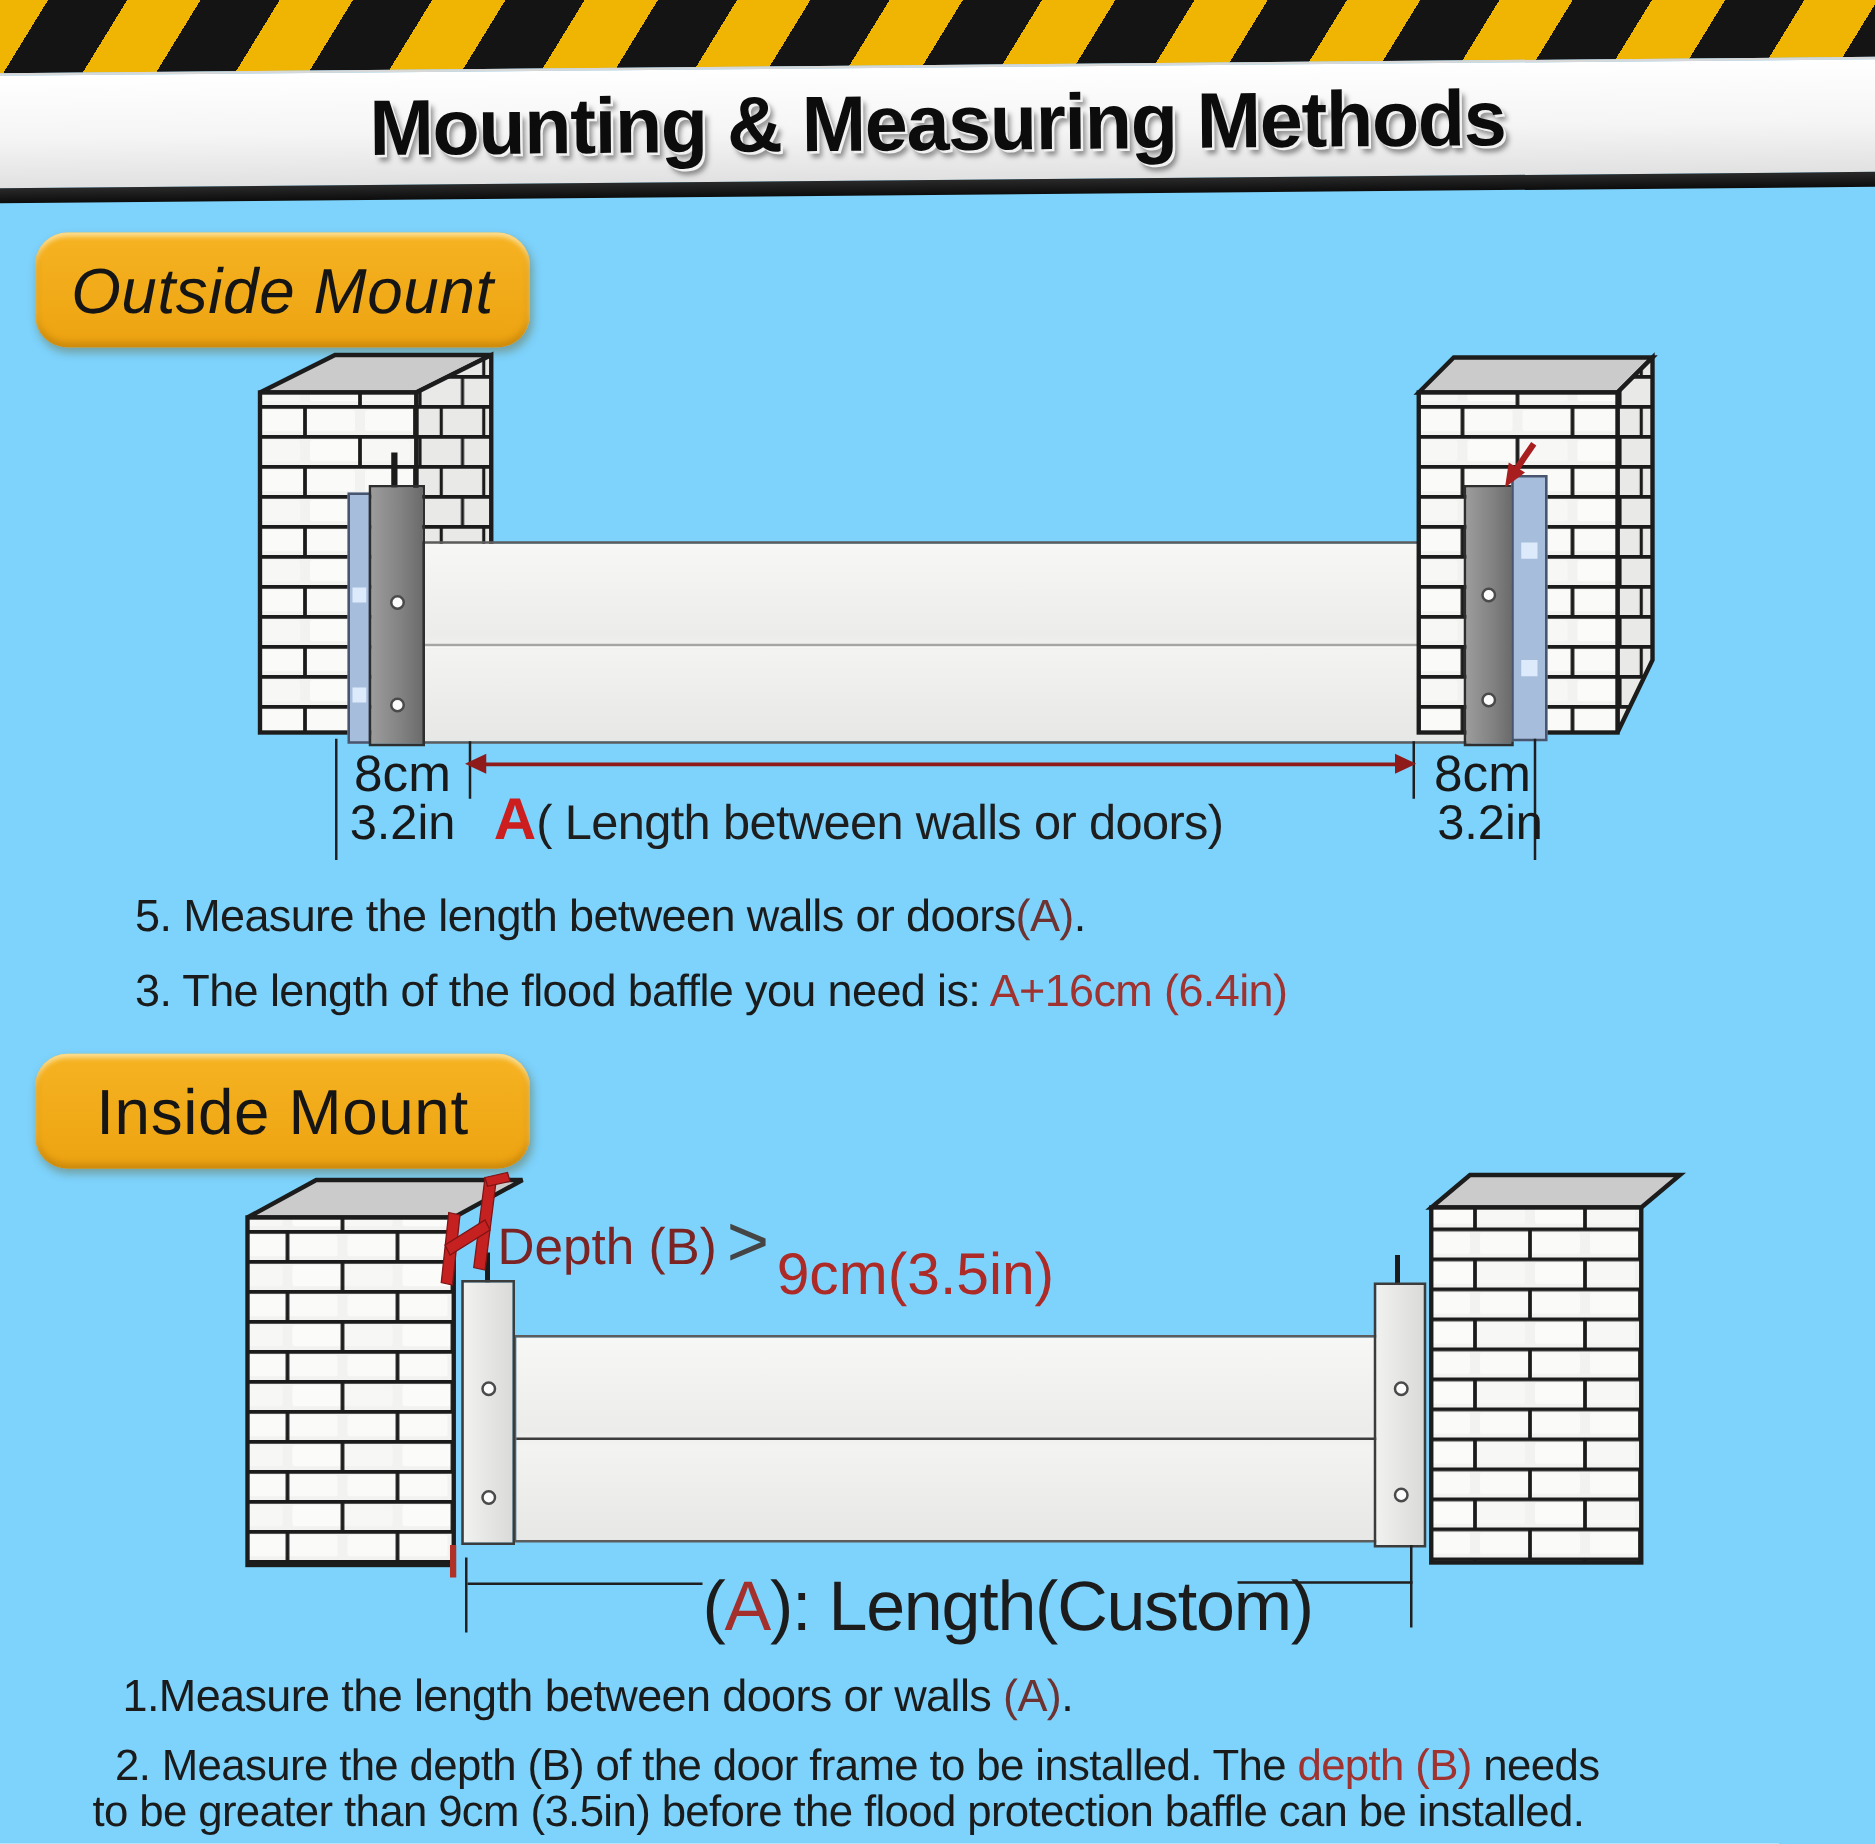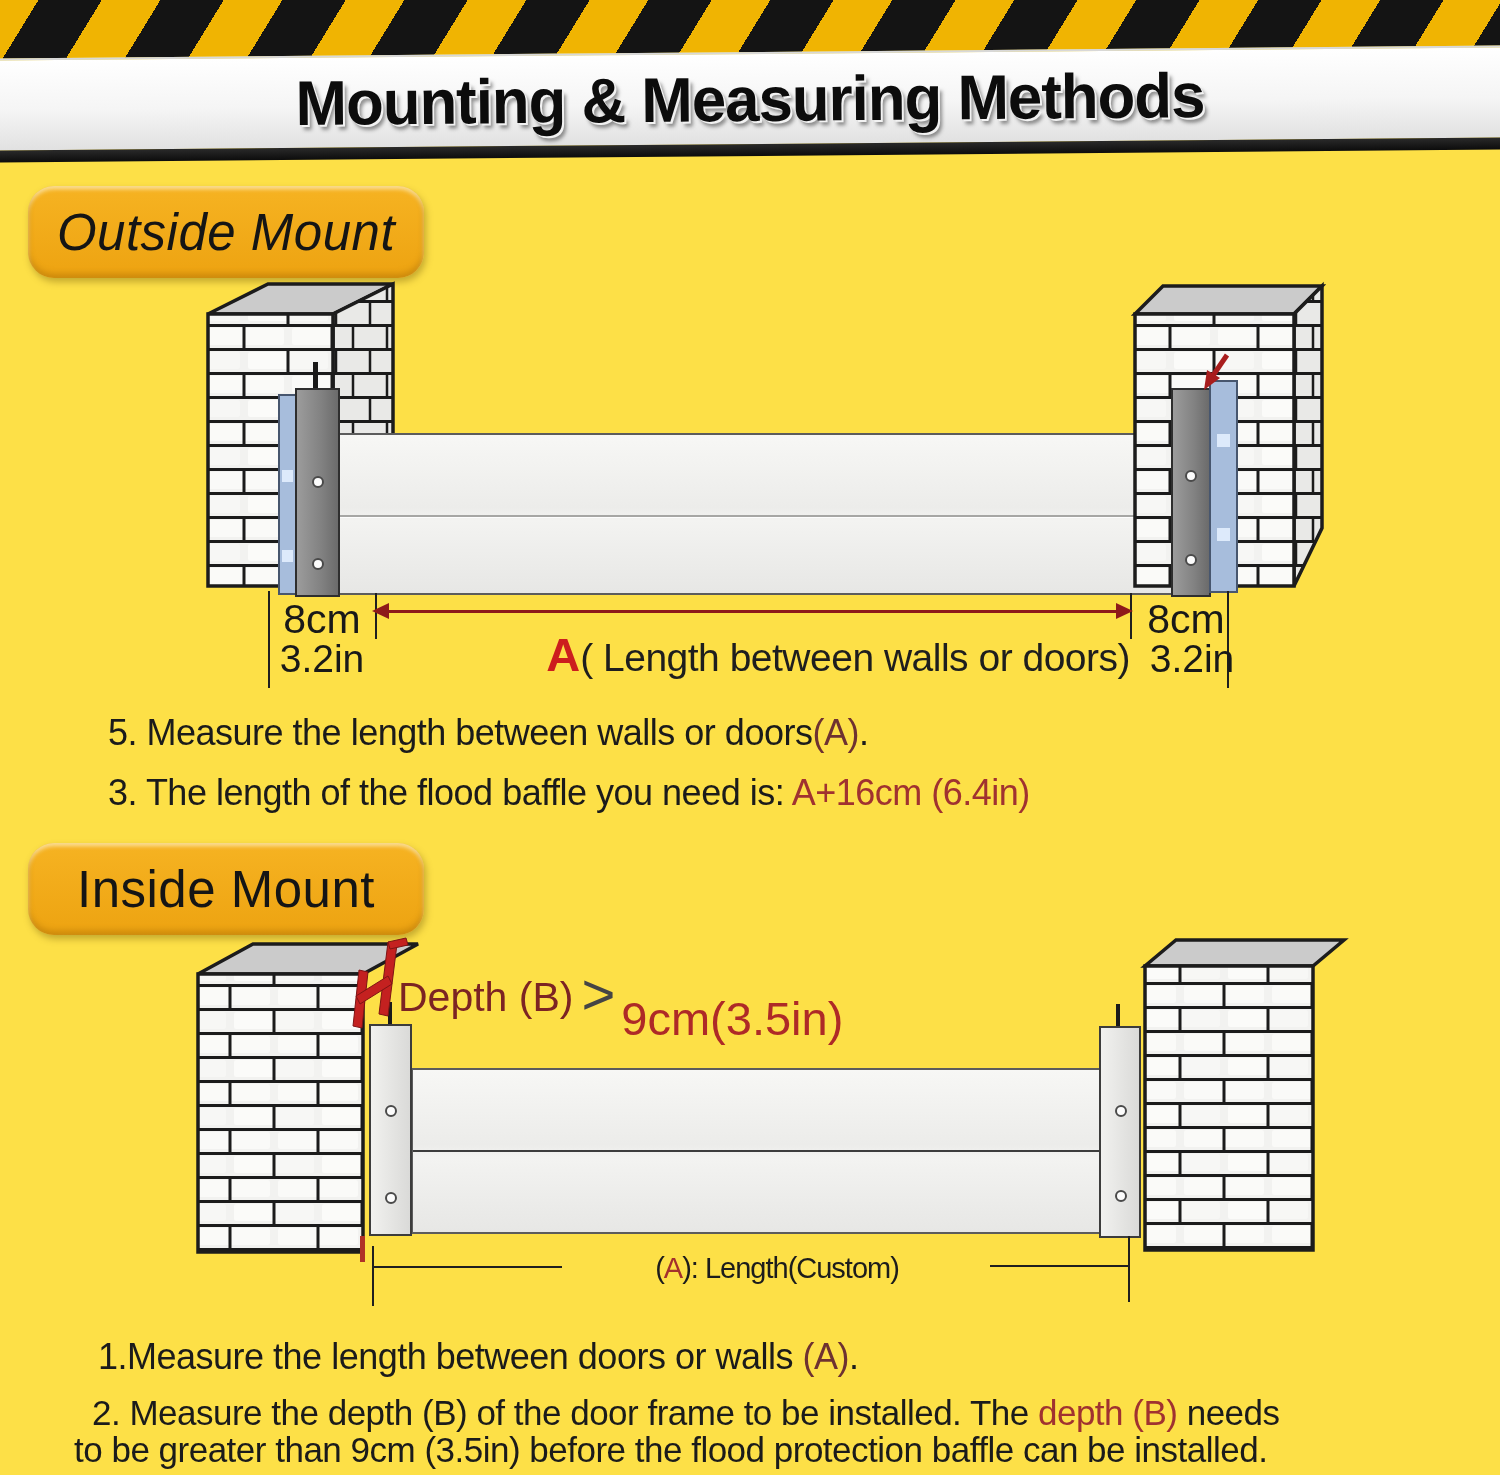--- a/index.html
+++ b/index.html
@@ -1,17 +1,17 @@
 <!DOCTYPE html>
 <html><head>
 <meta charset="utf-8">
 <style>
   html,body { margin:0; padding:0; background:#fff; }
   .canvas { position:relative; width:1500px; height:1475px; overflow:hidden;
-            background:#fde047; font-family:"Liberation Sans", sans-serif; }
+            background:#7dd3fc; font-family:"Liberation Sans", sans-serif; }
 
   
   .hazard-wrap { position:absolute; left:-15px; top:-14px; width:1530px; transform:rotate(-0.5deg); }
   .stripes { height:66px;
     background:repeating-linear-gradient(122deg,#f0b402 0 50px,#141414 50px 104px); }
   .banner { height:90px; background:linear-gradient(180deg,#ffffff 0%,#f5f5f5 55%,#e1e1e1 100%);
     display:flex; align-items:center; justify-content:center; border-top:2px solid #d8d8d8; }
   .banner .title { font-size:63px; font-weight:bold; color:#0c0c0c; letter-spacing:-1px;
     transform:scaleX(0.98); white-space:nowrap;
     text-shadow:2px 2px 0 #f2f2f2, 4px 5px 4px rgba(60,60,60,.55); }
@@ -45,31 +45,31 @@
   .vline { position:absolute; width:2px; background:#1f1f1f; }
   .hline { position:absolute; height:2px; background:#1f1f1f; }
   .redline { position:absolute; height:3px; background:#8e1a1a; }
   .ah { position:absolute; width:0; height:0; border-top:8px solid transparent; border-bottom:8px solid transparent; }
   .ah-left  { border-right:17px solid #8e1a1a; }
   .ah-right { border-left:17px solid #8e1a1a; }
 
   .dimnum { position:absolute; text-align:center; color:#191919; font-size:41px; white-space:nowrap; }
   .dimnum.small { font-size:39px; }
 
-  .span-label { position:absolute; text-align:right; white-space:nowrap; color:#1e1e1e; }
+  .span-label { position:absolute; text-align:left; white-space:nowrap; color:#1e1e1e; }
   .span-label .big-a { color:#cc1e1e; font-weight:bold; font-size:47px; }
   .span-label .rest  { font-size:39px; letter-spacing:-0.5px; }
 
   .depth-label { position:absolute; display:flex; align-items:center; white-space:nowrap; }
   .depth-label .lab { font-size:41px; color:#7c2423; }
   .depth-label .gt  { font-size:58px; color:#454545; margin:0 6px 8px 8px; }
   .depth-label .val { font-size:47px; color:#ae2a27;margin-top:43px; }
 
-  .inside-span { position:absolute; text-align:center; white-space:nowrap;
-    font-size:29px; color:#1c1c1c; letter-spacing:-1px; }
+  .inside-span { position:absolute; white-space:nowrap;
+    font-size:56px; color:#1c1c1c; letter-spacing:-1px; }
   .inside-span .a-red { color:#a3302d; }
 
   
   .steps { position:absolute; color:#1b1b1b; font-size:36px; letter-spacing:-0.5px; white-space:nowrap; }
   .steps .line { margin:0; }
   .red  { color:#a03230; }
   .faded-red { color:#6e3231; }
   .steps-bottom { font-size:35px; }
 </style>
 </head>

